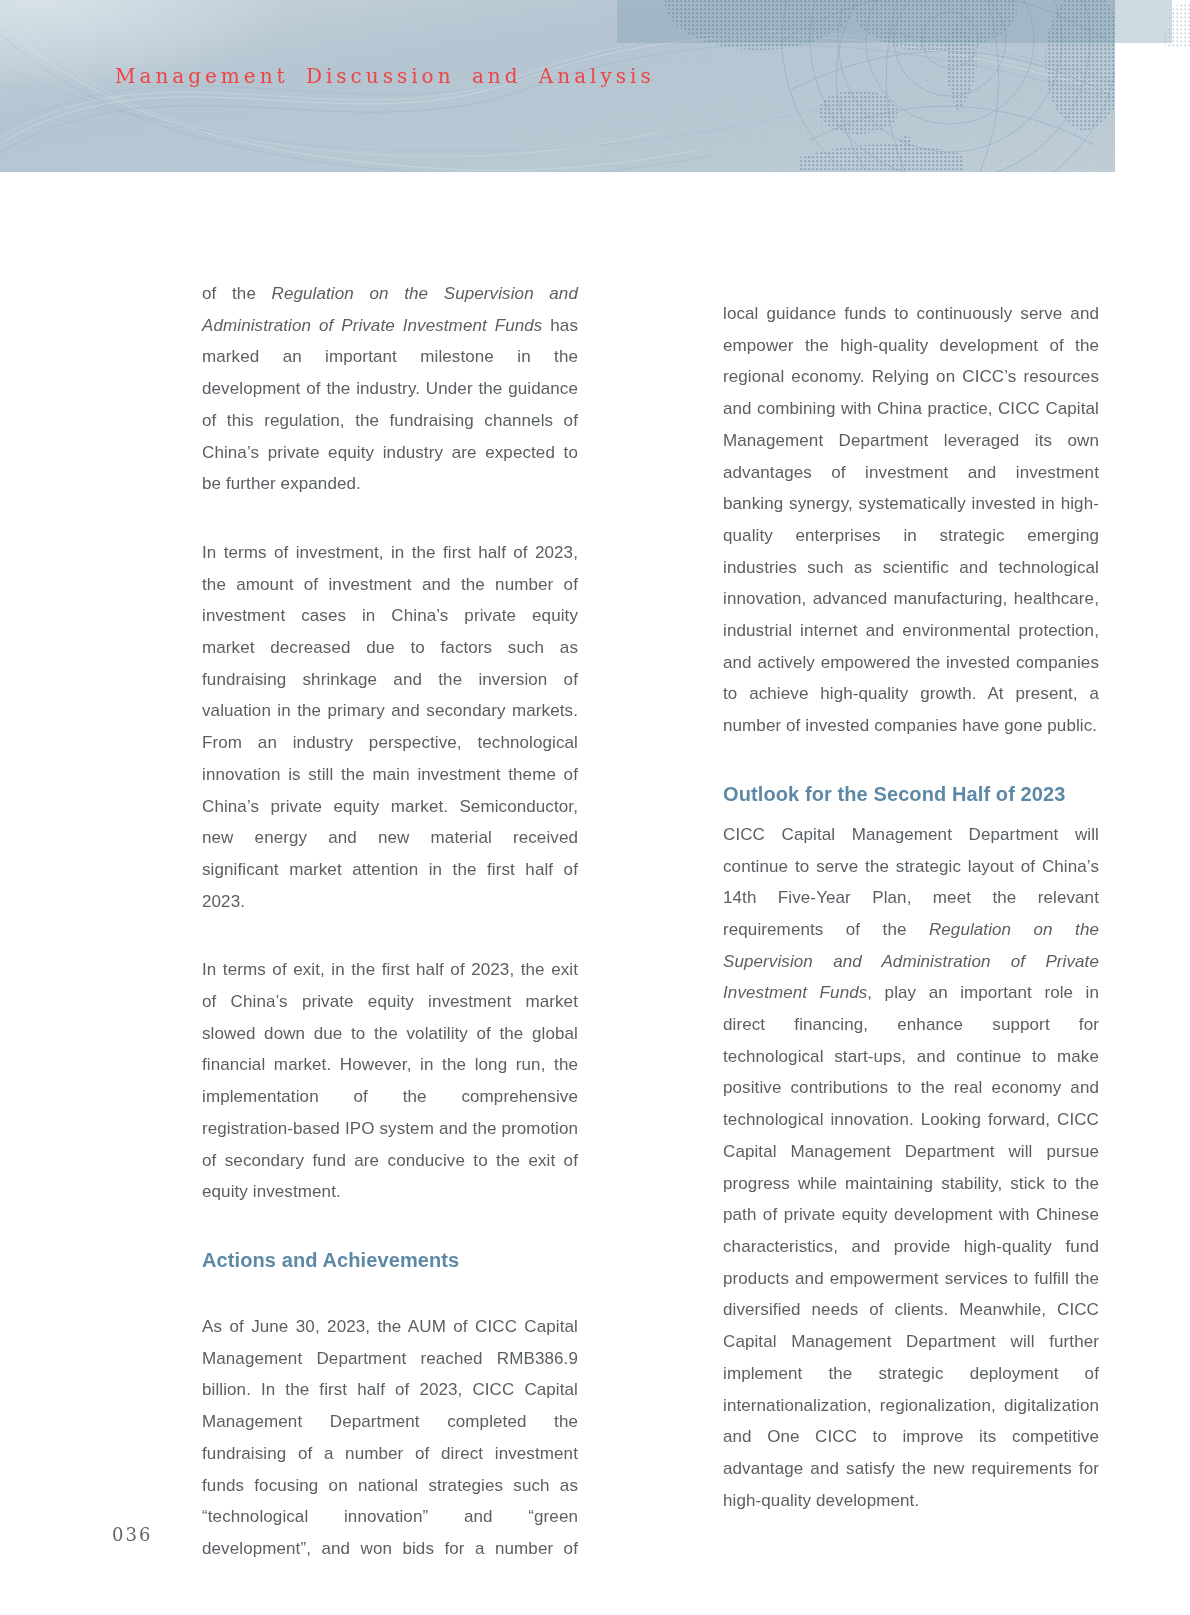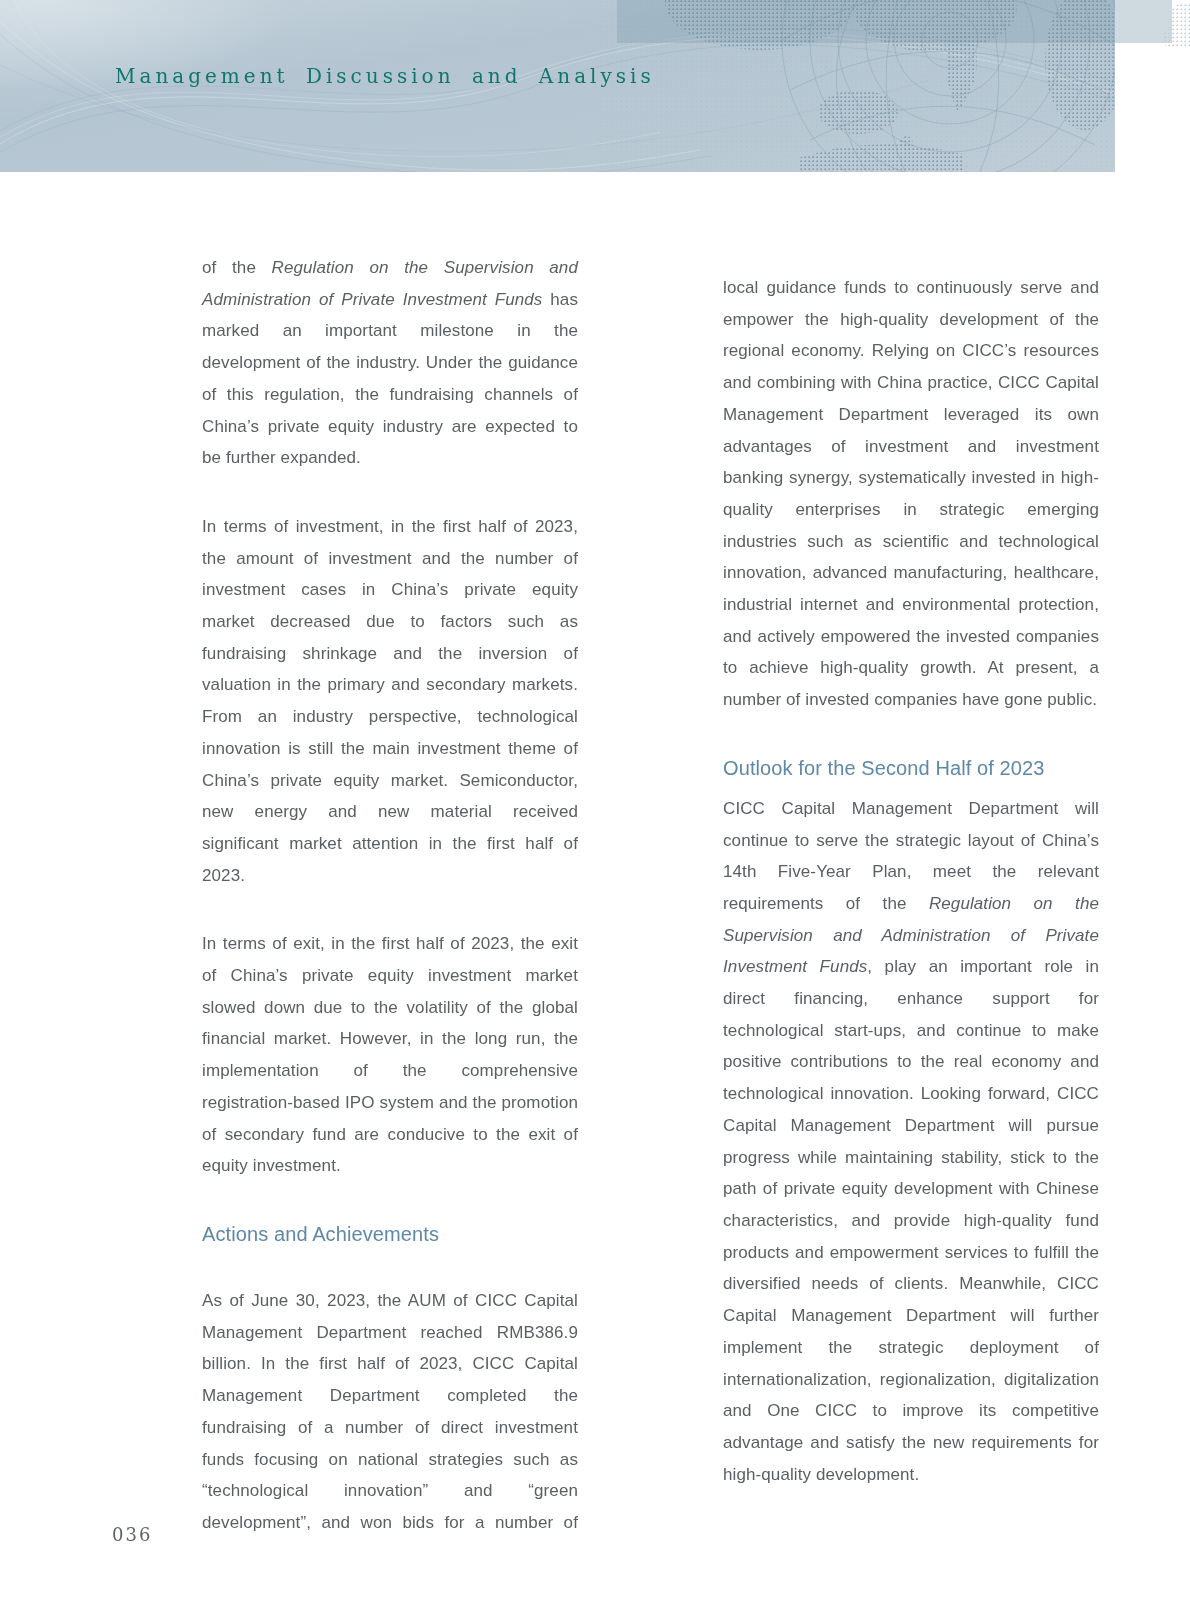--- a/index.html
+++ b/index.html
@@ -8,41 +8,41 @@
     overflow:hidden; font-family:"Liberation Sans", sans-serif;
   }
 
   
   .banner { position:absolute; left:0; top:0; width:1115px; height:172px; }
   .banner svg { display:block; }
   .banner-title {
     position:absolute; left:115px; top:64px; margin:0;
     font-family:"DejaVu Serif", serif; font-weight:400;
     font-size:20px; letter-spacing:4px; word-spacing:7px;
-    color:#0f766e; white-space:nowrap;
+    color:#ef4444; white-space:nowrap;
   }
   .corner-block {
     position:absolute; left:1115px; top:0; width:57px; height:43px;
     background:#cfdae0;
   }
   .corner-speckle { position:absolute; left:1152px; top:0; }
 
   
   .col {
-    position:absolute; top:252px; width:376px;
+    position:absolute; top:278px; width:376px;
     color:#5a5f63; font-size:17px; line-height:31.7px;
     text-align:justify; letter-spacing:0.1px;
   }
   .col-left  { left:202px; }
   .col-right { left:723px;margin-top:20px; }
   .col p { margin:0 0 37px 0; }
   .col p.cont-next-page { text-align-last:justify;margin-top:36px; }
   .col h2 {
     margin:37px 0 10px 0; font-size:20px; line-height:30px;
-    font-weight:400; color:#5d89a6; text-align:left; letter-spacing:0.1px;
+    font-weight:700; color:#5d89a6; text-align:left; letter-spacing:0.1px;
   }
   .col em { font-style:italic; }
 
   
   .page-number {
     position:absolute; left:112px; top:1524px;
     font-family:"DejaVu Serif", serif; font-size:18px;
     letter-spacing:2px; color:#606468;
   }
 </style>

